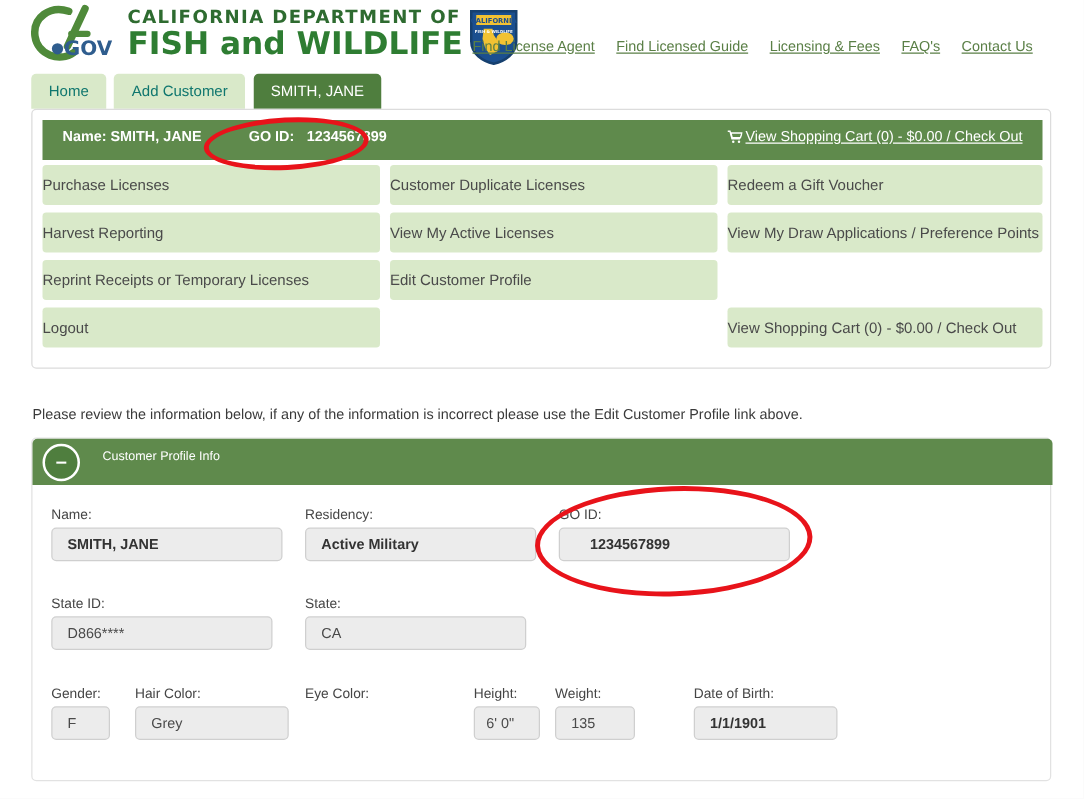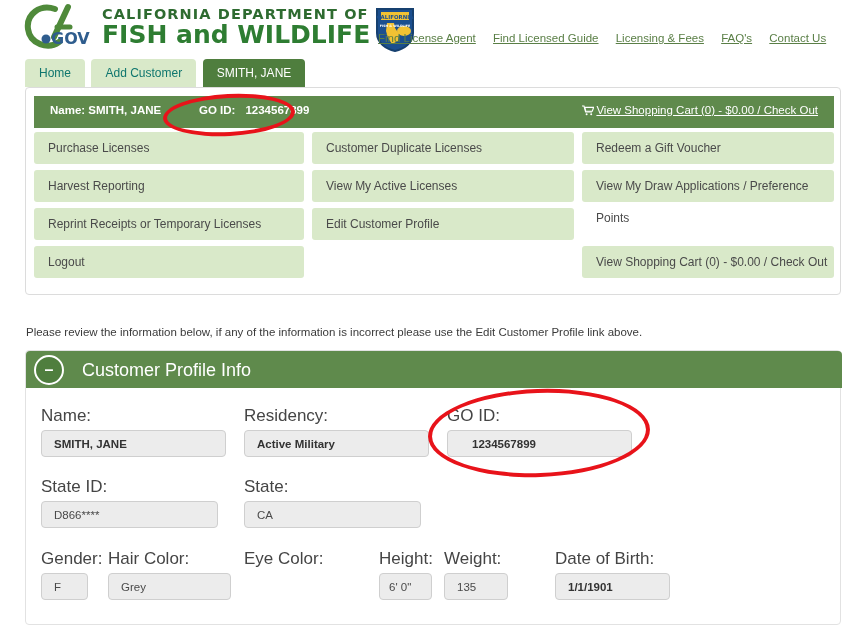--- a/index.html
+++ b/index.html
@@ -87,21 +87,21 @@
   }
   .cart-ico { display:inline-block; vertical-align:-2px; margin-right:2px; }
 
   .grid {
     position:absolute; left:8px; top:44px; width:800px;
   }
   .grow { display:flex; gap:8px; margin-bottom:6px; }
   .gcell {
     height:32px; line-height:32px;
     background:#d9e9c9; color:#4a4a4a; font-size:12px;
-    padding-left:14px; border-radius:3px;
+    border-radius:3px;
   }
   .gcell.blank { background:transparent; }
   .c1 { width:270px; }
   .c2 { width:262px; }
   .c3 { width:252px; }
 
   
   .notice {
     position:absolute; left:26px; top:326px;
     font-size:11.5px; color:#3a3a3a;
@@ -118,27 +118,27 @@
     background:#5f8a4c; border-top-left-radius:4px; border-top-right-radius:4px;
   }
   .collapse-btn {
     position:absolute; left:8px; top:4px; width:30px; height:30px;
     border-radius:50%; background:#4f7e3e; border:2px solid #ffffff;
     color:#ffffff; font-size:16px; text-align:center; line-height:26px;
     font-weight:bold;
   }
   .profile-title {
     position:absolute; left:56px; top:9px;
-    color:#ffffff; font-size:18px;
+    color:#ffffff; font-size:10px;
   }
 
   .fields { position:absolute; left:0; top:37px; width:816px; }
   .frow { position:relative; height:0; }
   .fld { position:absolute; }
-  .flabel { font-size:17px; color:#454545; margin-bottom:4px; display:block; }
+  .flabel { font-size:11px; color:#454545; margin-bottom:4px; display:block; }
   .finput {
     height:27px; line-height:27px;
     background:#ececec; border:1px solid #cfcfcf; border-radius:4px;
     font-size:11.5px; color:#333333; font-weight:bold;
     padding-left:12px; white-space:nowrap; overflow:hidden;
   }
   .finput.plain { font-weight:normal; color:#4a4a4a; }
 
   
   .annot { position:absolute; pointer-events:none; }

